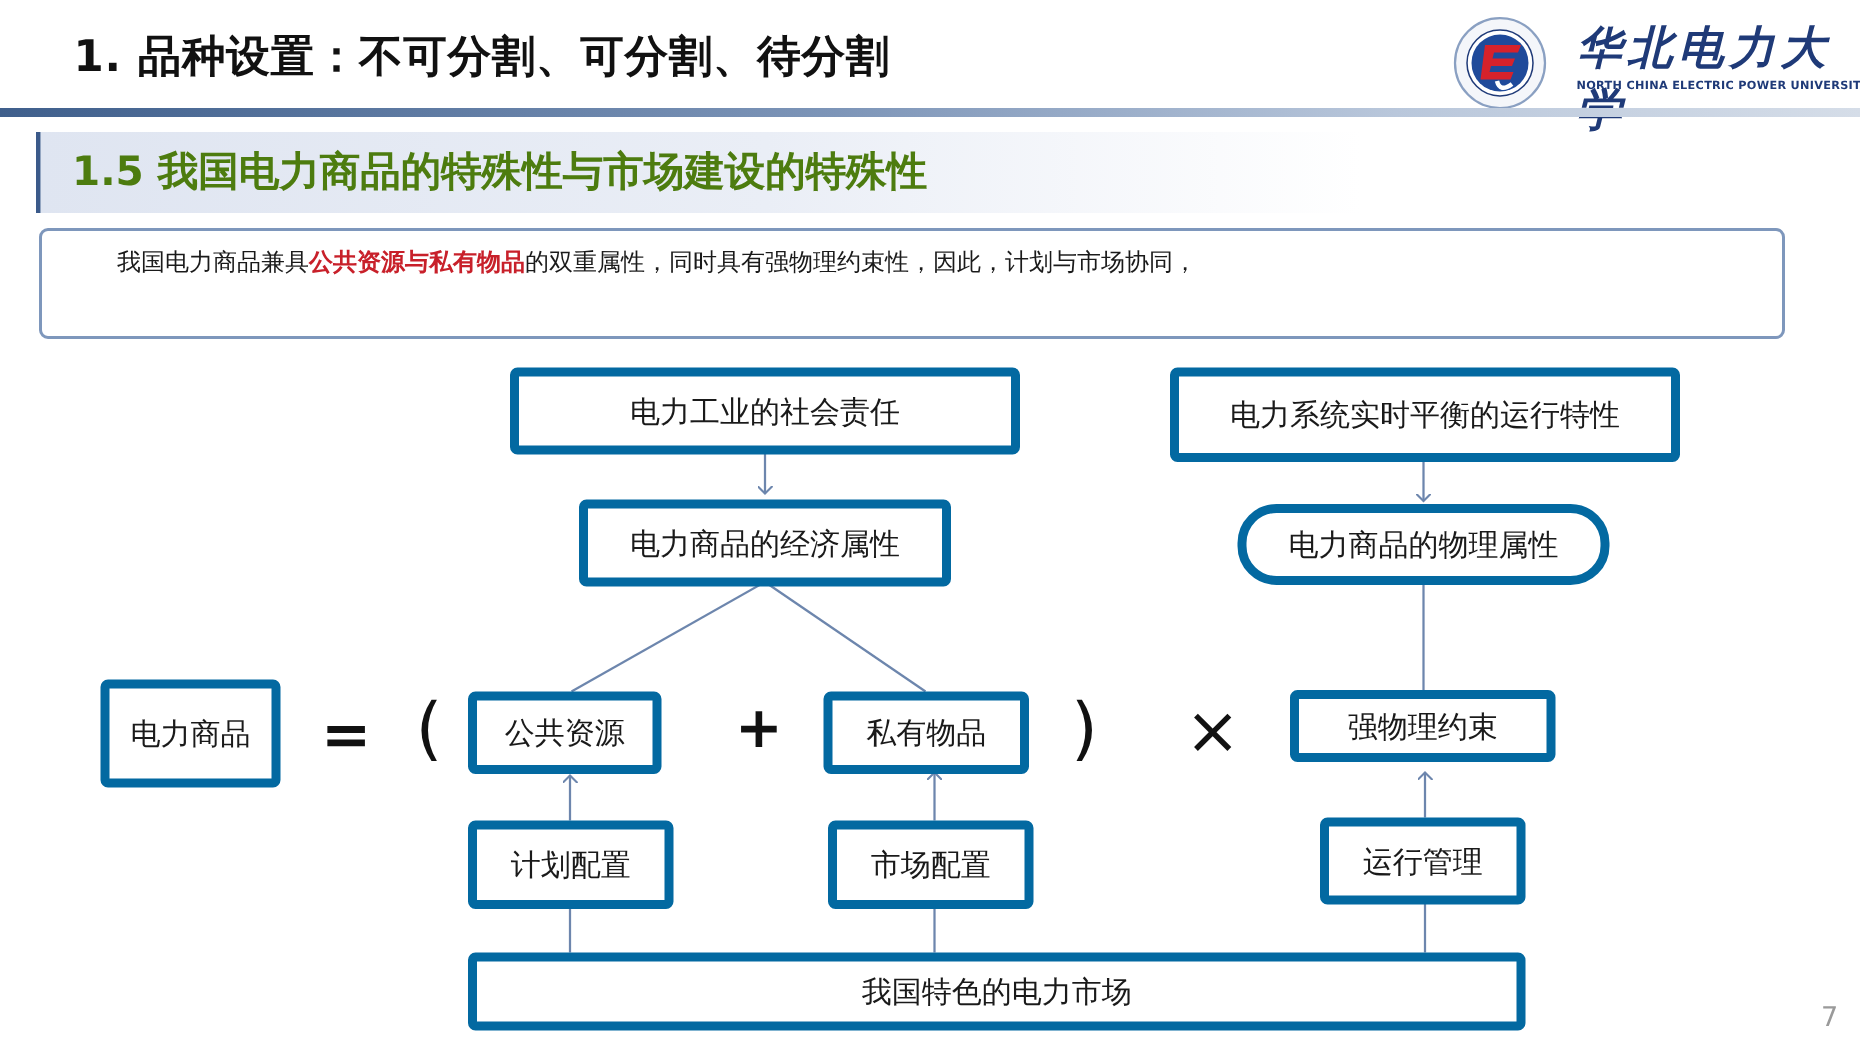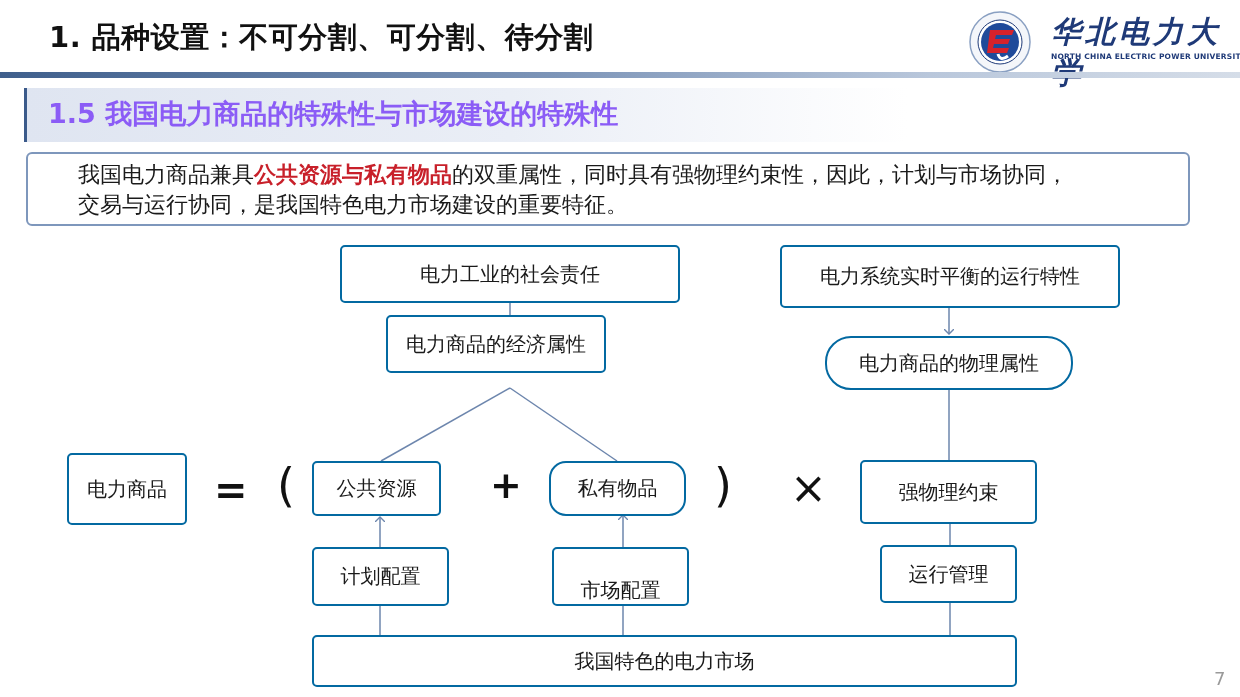--- a/index.html
+++ b/index.html
@@ -31,32 +31,32 @@
   .logo-en {
     position:absolute; left:86px; top:44px; font-size:7.5px; color:#1f3a78; font-weight:bold;
     letter-spacing:0.2px; white-space:nowrap;
   }
   .section-bar {
     left:24px; top:88px; width:880px; height:54px;
     background:linear-gradient(to right,#dfe5f1 0%,#eaeef6 55%,#ffffff 100%);
     border-left:3px solid #3b5a8a;
   }
   .section-title {
-    left:48px; top:96px; font-size:27px; font-weight:bold; color:#8b5cf6;
+    left:48px; top:96px; font-size:27px; font-weight:bold; color:#4d7c0f;
   }
   .intro-box {
     left:26px; top:152px; width:1164px; height:74px;
     border:2px solid #7e97bc; border-radius:6px; box-sizing:border-box; background:#fff;
   }
   .intro-text {
-    left:78px; top:160px; width:1090px; font-size:22px; line-height:30px; color:#1a1a1a;
+    left:78px; top:160px; width:1090px; font-size:16px; line-height:30px; color:#1a1a1a;
   }
   .hl { color:#c8202a; font-weight:bold; }
   .box {
-    position:absolute; box-sizing:border-box; border:2px solid #0369a1; border-radius:5px;
+    position:absolute; box-sizing:border-box; border:6px solid #0369a1; border-radius:5px;
     background:#fff; display:flex; align-items:center; justify-content:center;
     font-size:20px; color:#1a1a1a; white-space:nowrap;
   }
   .op {
     position:absolute; font-weight:bold; color:#111; line-height:1;
   }
   svg.connectors { position:absolute; left:0; top:0; }
   .page-num { left:1214px; top:668px; font-size:18px; color:#9a9a9a; }
 </style>
 </head>
@@ -77,21 +77,20 @@
 </div>
 
 <div class="abs header-rule"></div>
 
 <div class="abs section-bar"></div>
 <div class="abs section-title">1.5 我国电力商品的特殊性与市场建设的特殊性</div>
 
 <div class="abs intro-box"></div>
 <div class="abs intro-text">
   <span>我国电力商品兼具</span><span class="hl">公共资源与私有物品</span><span>的双重属性，同时具有强物理约束性，因此，计划与市场协同，</span><br>
-  <span>交易与运行协同，是我国特色电力市场建设的重要特征。</span>
 </div>
 
 <svg class="connectors" width="1240" height="697">
   <defs>
     <marker id="arr" markerWidth="10" markerHeight="10" refX="5" refY="5" orient="auto" markerUnits="userSpaceOnUse">
       <path d="M0 0 L5 5 L0 10" fill="none" stroke="#6d86ad" stroke-width="1.4"></path>
     </marker>
   </defs>
 
   <line x1="510" y1="302" x2="510" y2="329" stroke="#6d86ad" stroke-width="1.5" marker-end="url(#arr)"></line>
@@ -110,21 +109,21 @@
   <line x1="950" y1="545" x2="950" y2="515" stroke="#6d86ad" stroke-width="1.5" marker-end="url(#arr)"></line>
 
   <line x1="380" y1="605" x2="380" y2="635" stroke="#6d86ad" stroke-width="1.5"></line>
   <line x1="623" y1="605" x2="623" y2="635" stroke="#6d86ad" stroke-width="1.5"></line>
   <line x1="950" y1="602" x2="950" y2="635" stroke="#6d86ad" stroke-width="1.5"></line>
 </svg>
 
 <div class="box" style="left:340px; top:245px; width:340px; height:58px;">
   <span>电力工业的社会责任</span>
 </div>
-<div class="box" style="left:386px; top:315px; width:220px; height:58px;">
+<div class="box" style="left:386px; top:333px; width:248px; height:58px;">
   <span>电力商品的经济属性</span>
 </div>
 
 <div class="box" style="left:780px; top:245px; width:340px; height:63px;">
   <span>电力系统实时平衡的运行特性</span>
 </div>
 <div class="box" style="left:825px; top:336px; width:248px; height:54px;border-radius:26px;">
   <span>电力商品的物理属性</span>
 </div>
 
@@ -134,35 +133,35 @@
 
 <div class="op" style="left:214px; top:470px; font-size:40px;">=</div>
 <div class="op" style="left:277px; top:462px; font-size:46px; font-weight:normal;">(</div>
 
 <div class="box" style="left:312px; top:461px; width:129px; height:55px;">
   <span>公共资源</span>
 </div>
 
 <div class="op" style="left:490px; top:466px; font-size:38px;">+</div>
 
-<div class="box" style="left:549px; top:461px; width:137px; height:55px;border-radius:17px;">
+<div class="box" style="left:549px; top:461px; width:137px; height:55px;">
   <span>私有物品</span>
 </div>
 
 <div class="op" style="left:714px; top:462px; font-size:46px; font-weight:normal;">)</div>
 <div class="op" style="left:790px; top:466px; font-size:44px; font-weight:normal;">×</div>
 
-<div class="box" style="left:860px; top:460px; width:177px; height:64px;">
+<div class="box" style="left:860px; top:460px; width:177px; height:48px;">
   <span>强物理约束</span>
 </div>
 
 <div class="box" style="left:312px; top:547px; width:137px; height:59px;">
   <span>计划配置</span>
 </div>
-<div class="box" style="left:552px; top:547px; width:137px; height:59px;align-items:flex-end;">
+<div class="box" style="left:552px; top:547px; width:137px; height:59px;">
   <span>市场配置</span>
 </div>
 <div class="box" style="left:880px; top:545px; width:137px; height:58px;">
   <span>运行管理</span>
 </div>
 
 <div class="box" style="left:312px; top:635px; width:705px; height:52px;">
   <span>我国特色的电力市场</span>
 </div>
 

